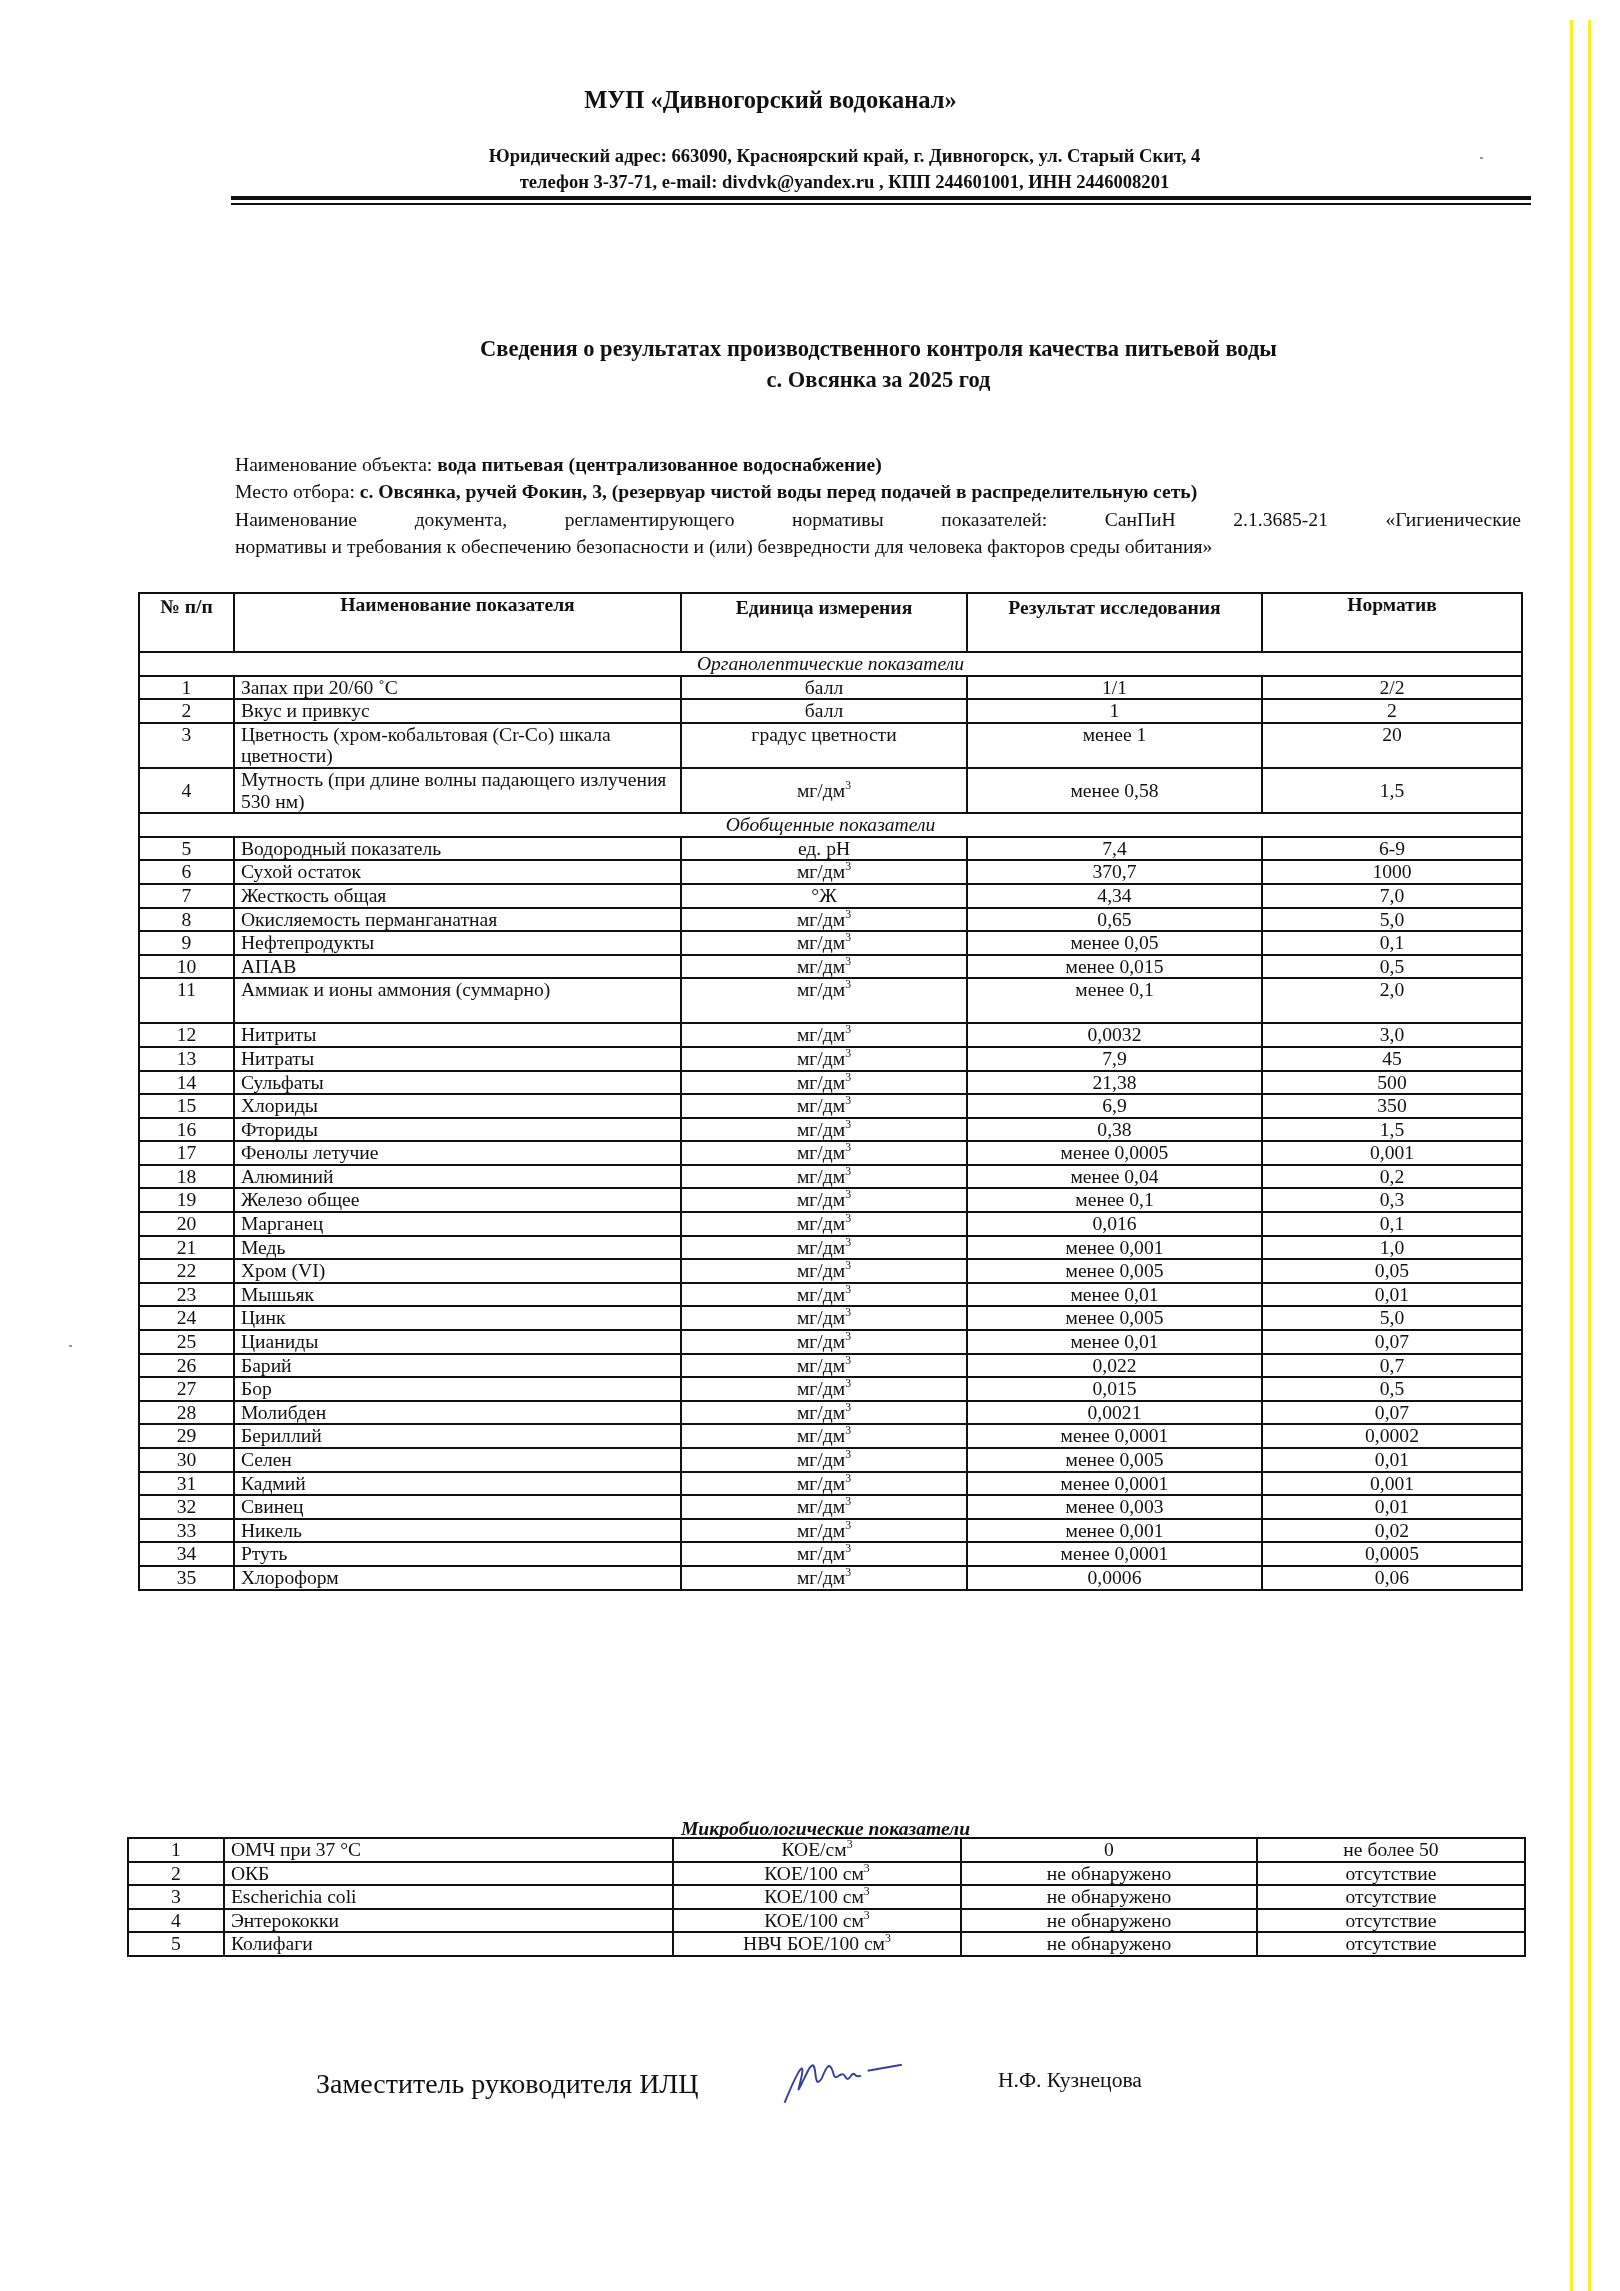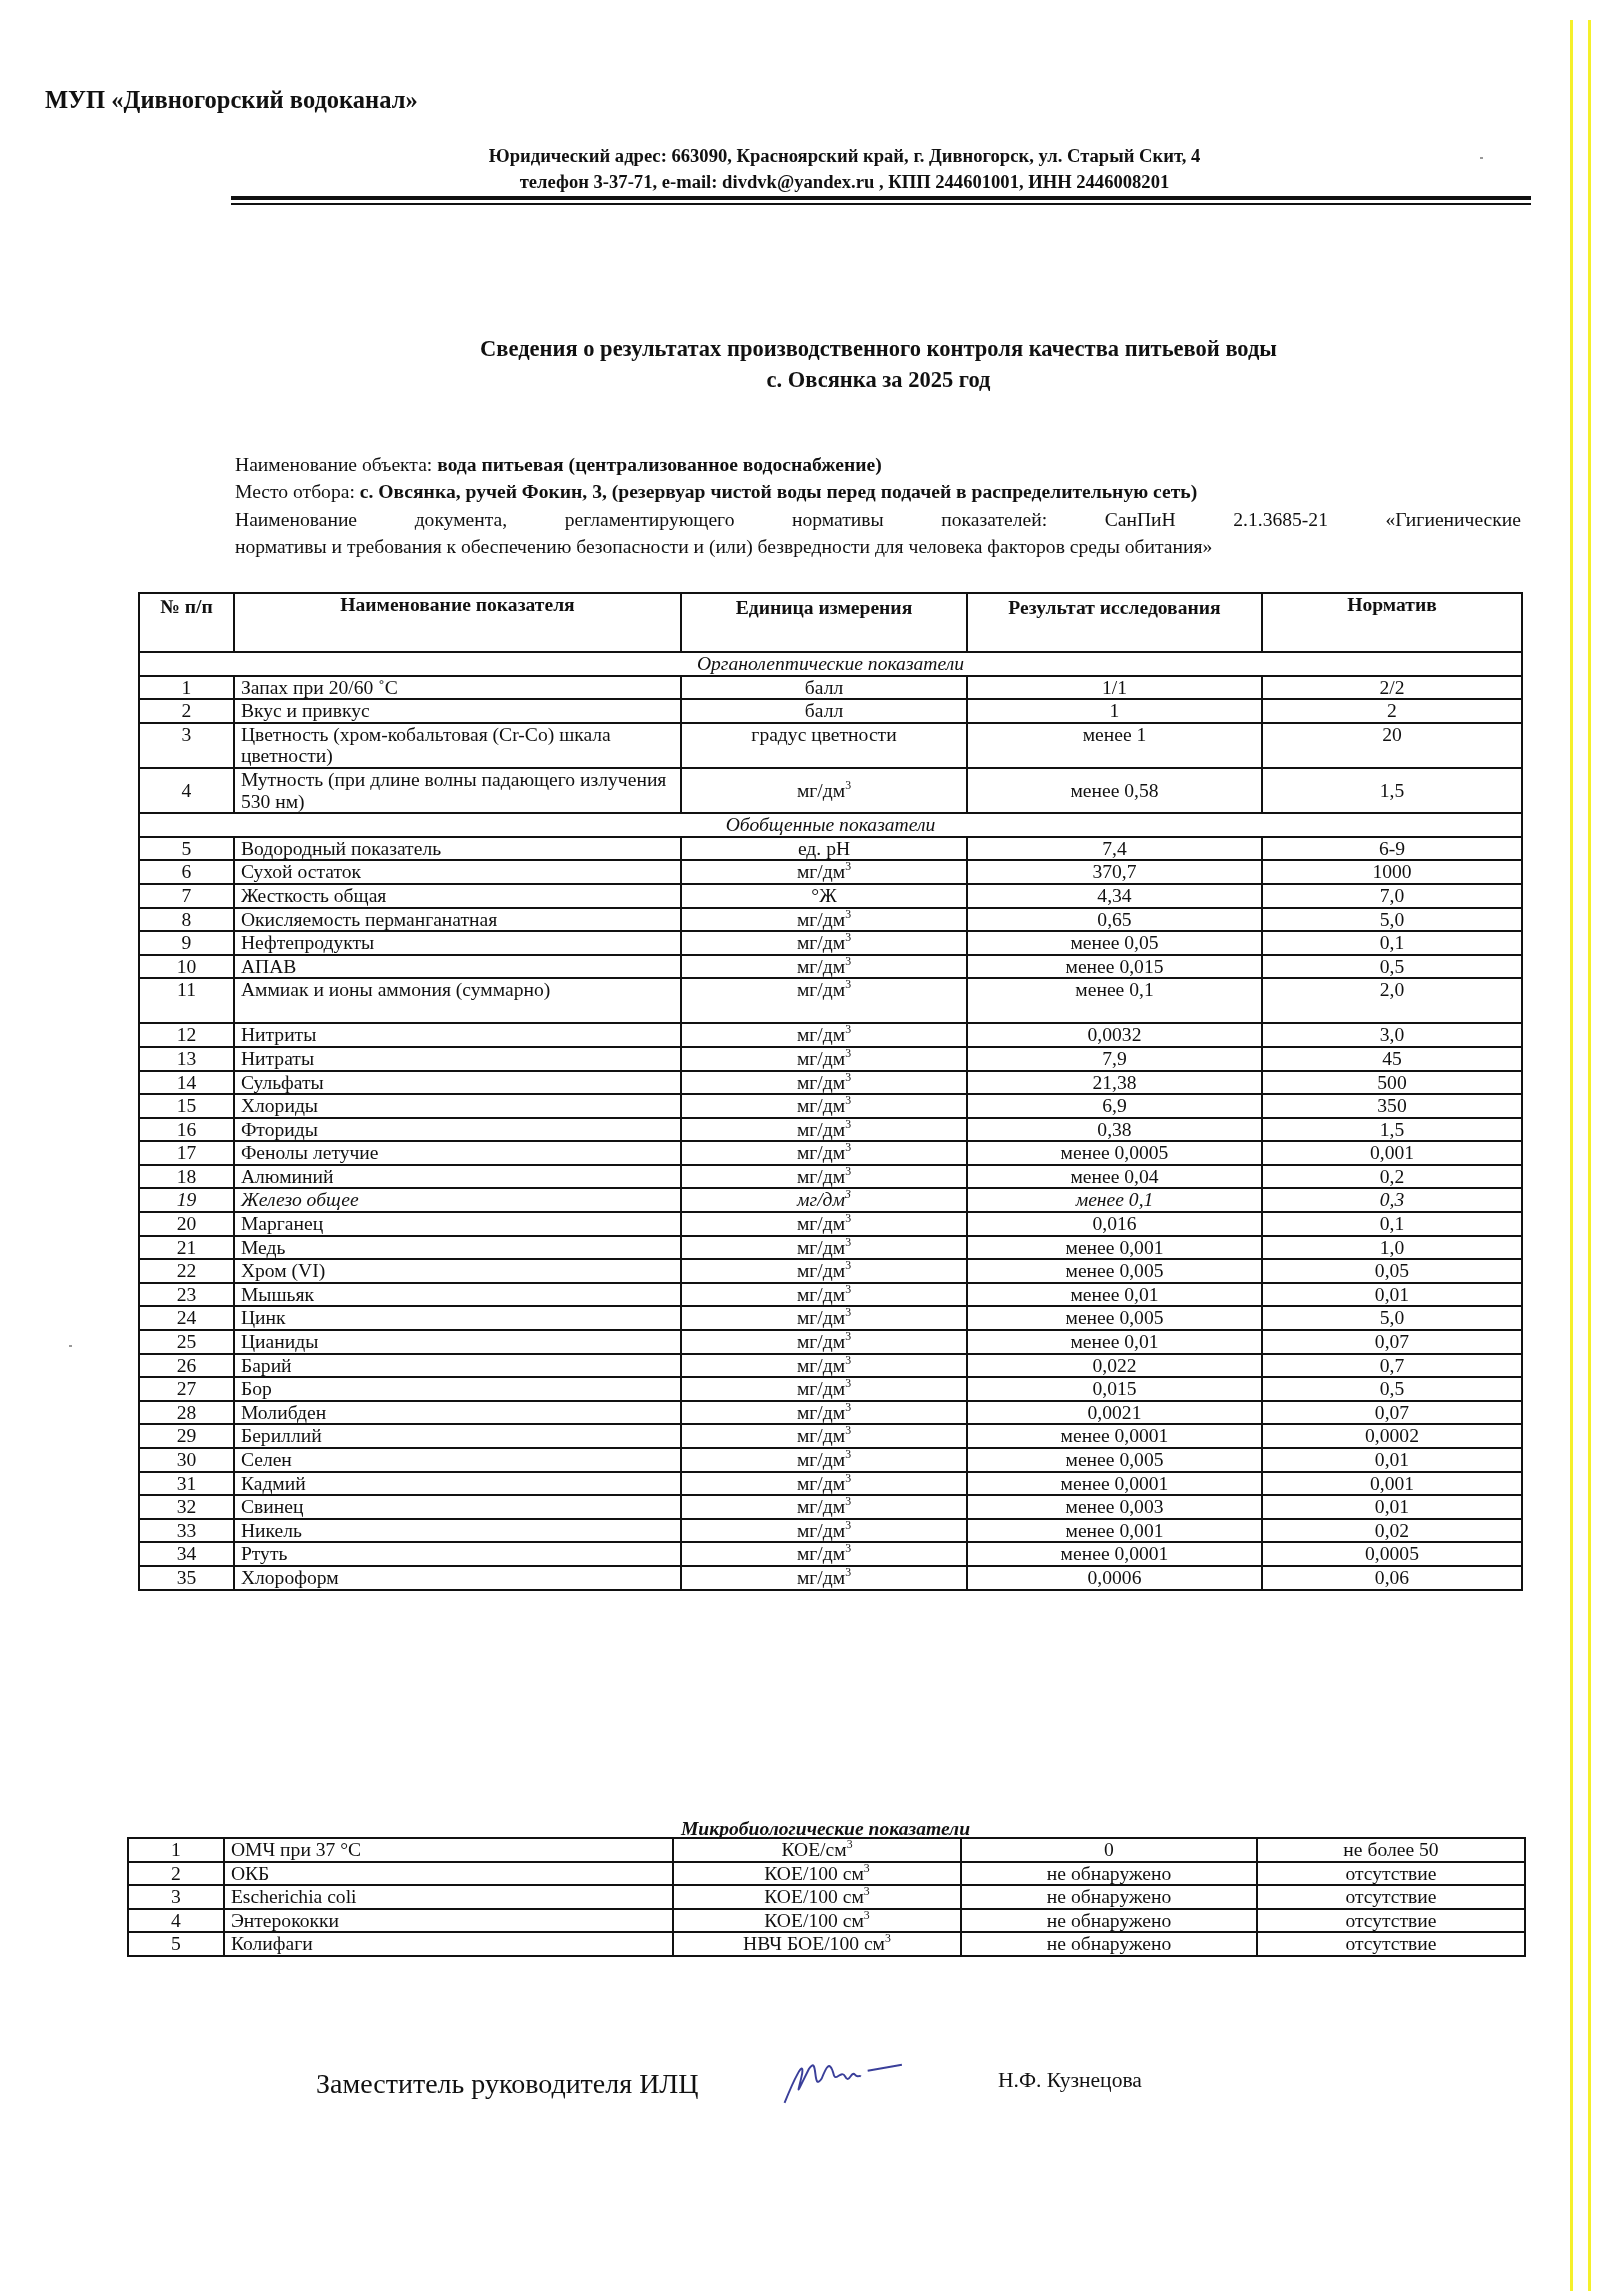--- a/index.html
+++ b/index.html
@@ -3,21 +3,21 @@
   <meta charset="utf-8">
   <style>
     html, body { margin: 0; padding: 0; }
     body {
       width: 1620px; height: 2292px; position: relative; overflow: hidden;
       background: #ffffff; color: #111;
       font-family: "Liberation Serif", "DejaVu Serif", serif;
     }
     .abs { position: absolute; }
     .yellow-line { position: absolute; top: 19.6px; width: 2.9px; height: 2272px; background: #f5f02a; }
-    .org-name { left: 0; width: 1496px; top: 86px; text-align: left; font-weight: bold; font-size: 24.5px; padding-left: 45px; box-sizing: border-box; }
+    .org-name { left: 0; width: 1496px; top: 86px; text-align: center; font-weight: bold; font-size: 24.5px; padding-left: 45px; box-sizing: border-box; }
     .addr { left: 0; width: 1620px; text-align: center; font-weight: bold; font-size: 18.6px; padding-left: 69px; box-sizing: border-box; }
     .rule-thick { left: 231px; width: 1300px; top: 196px; height: 3.9px; background: #111; }
     .rule-thin { left: 231px; width: 1300px; top: 203px; height: 2px; background: #111; }
     .title { left: 0; width: 1620px; text-align: center; font-weight: bold; font-size: 22.5px; padding-left: 137px; box-sizing: border-box; }
     .info { left: 235px; width: 1286px; font-size: 19.6px; line-height: 21.6px; }
     .info b { font-weight: bold; }
     .justify { text-align: justify; text-align-last: justify; }
 
     table { position: absolute; border-collapse: collapse; table-layout: fixed; font-size: 19.6px; }
     td, th { border: 2px solid #111; padding: 0 5.9px; line-height: 21.6px; vertical-align: top; }
@@ -203,21 +203,21 @@
         <td class="num">менее 0,0005</td>
         <td class="num">0,001</td>
       </tr>
       <tr style="height: 19.6px;">
         <td class="c">18</td>
         <td>Алюминий</td>
         <td class="c"><span>мг/дм</span><span class="sup">3</span></td>
         <td class="num">менее 0,04</td>
         <td class="num">0,2</td>
       </tr>
-      <tr style="height: 19.6px; font-style: italic;">
+      <tr style="height: 19.6px;">
         <td class="c">19</td>
         <td>Железо общее</td>
         <td class="c"><span>мг/дм</span><span class="sup">3</span></td>
         <td class="num">менее 0,1</td>
         <td class="num">0,3</td>
       </tr>
       <tr style="height: 19.6px;">
         <td class="c">20</td>
         <td>Марганец</td>
         <td class="c"><span>мг/дм</span><span class="sup">3</span></td>

